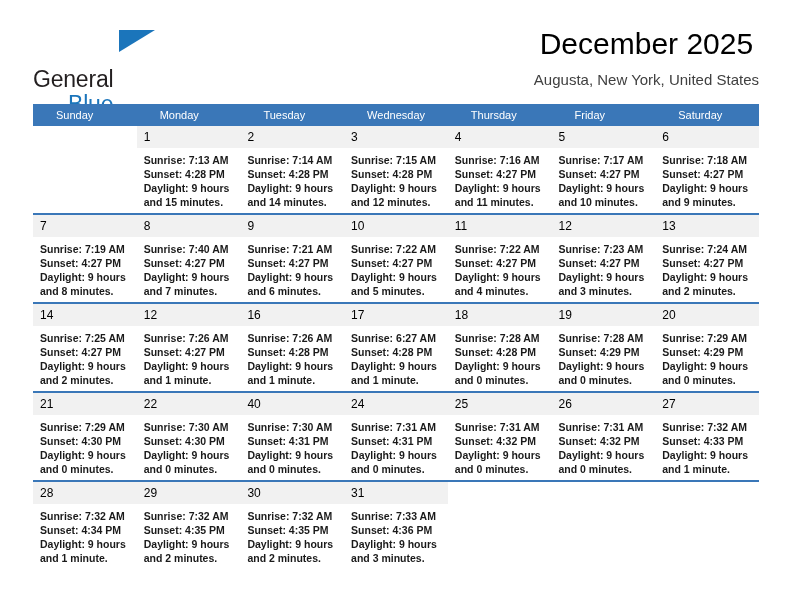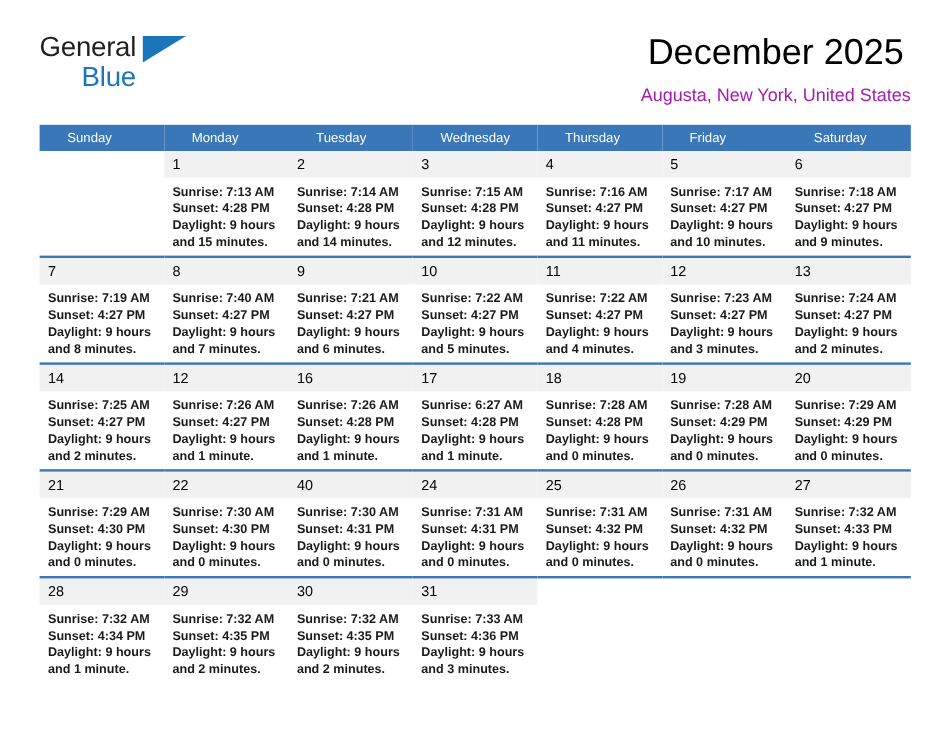--- a/index.html
+++ b/index.html
@@ -39,20 +39,21 @@
     height: 60px;
   }
   .brand-line1 {
     position: relative;
     font-size: 23px;
     line-height: 26px;
     letter-spacing: -0.2px;
     color: #231f20;
     height: 26px;
     white-space: nowrap;
+    margin-top: 40px;
   }
   .brand-line2 {
     position: relative;
     font-size: 23px;
     line-height: 25px;
     letter-spacing: -0.2px;
     color: #1b75bb;
     height: 25px;
     margin-left: 35px;
     white-space: nowrap;
@@ -76,21 +77,21 @@
   .cal-title {
     font-size: 30px;
     line-height: 36px;
     color: #000000;
     white-space: nowrap;
   }
   .cal-subtitle {
     font-size: 15px;
     line-height: 20px;
     margin-top: 8px;
-    color: #a21caf;
+    color: #404040;
     white-space: nowrap;
   }
 
   
   .calendar {
     position: absolute;
     left: 33px;
     top: 104px;
     width: 726px;
     border-collapse: collapse;

